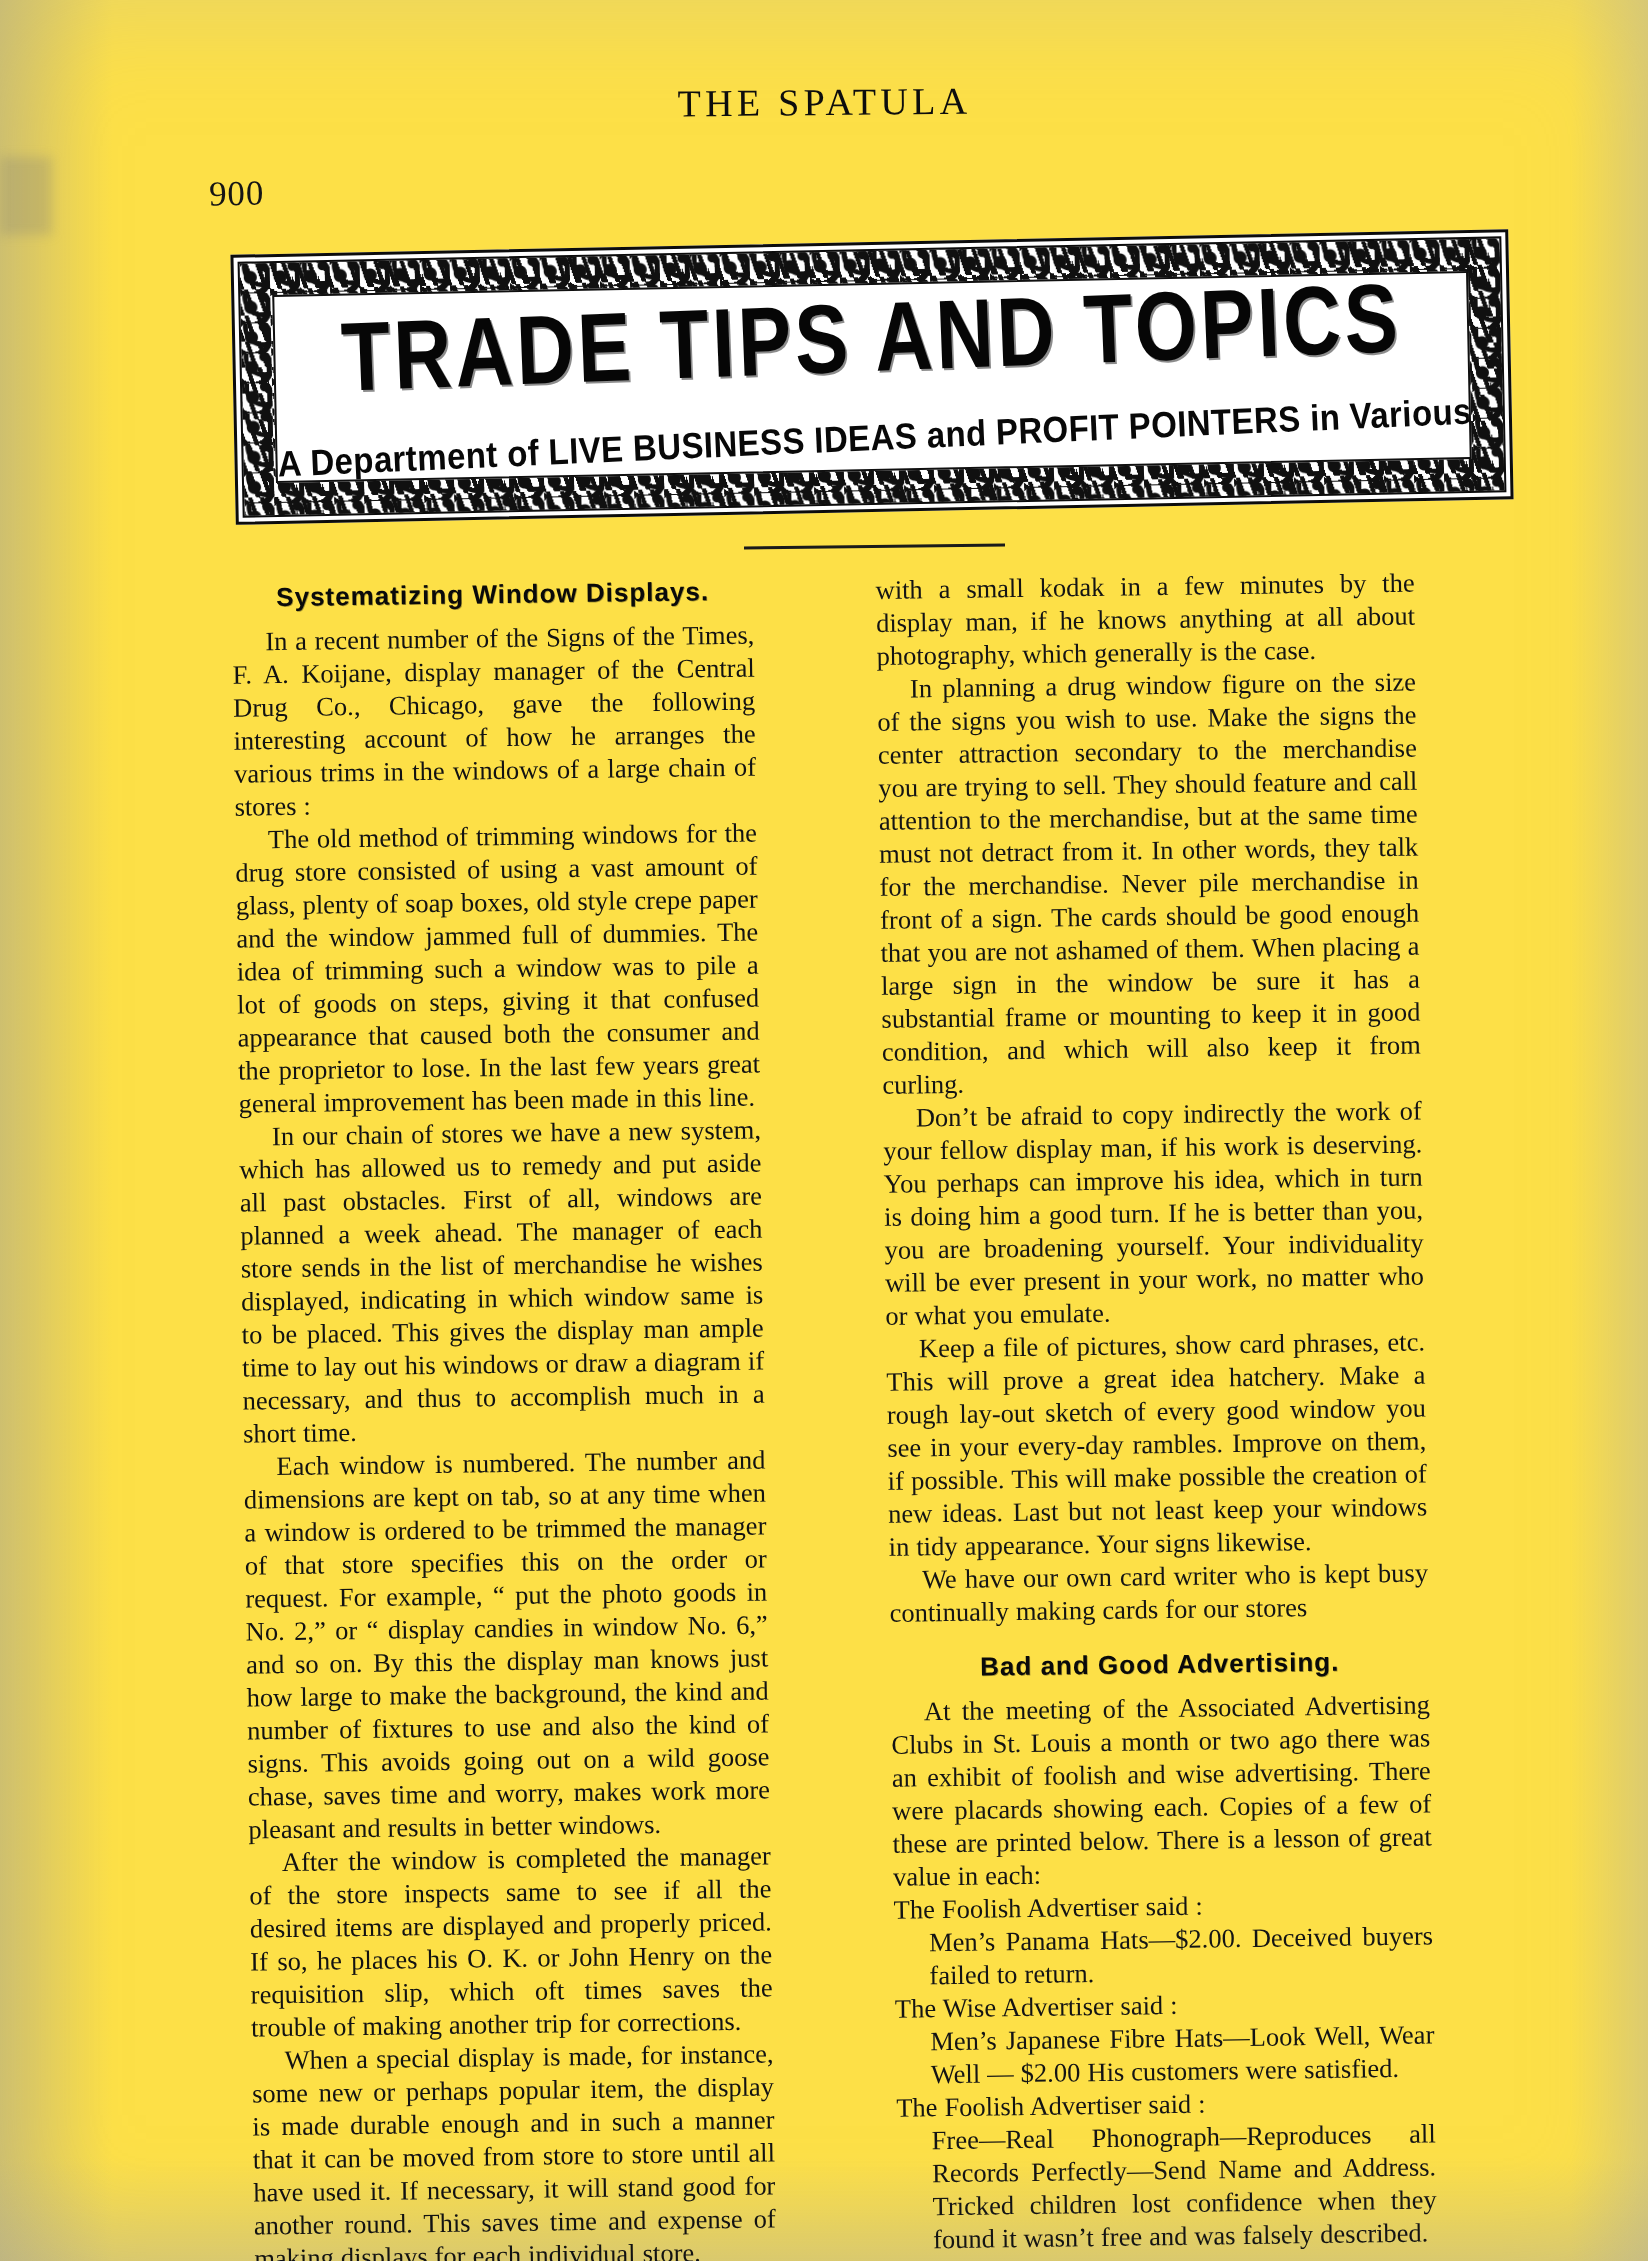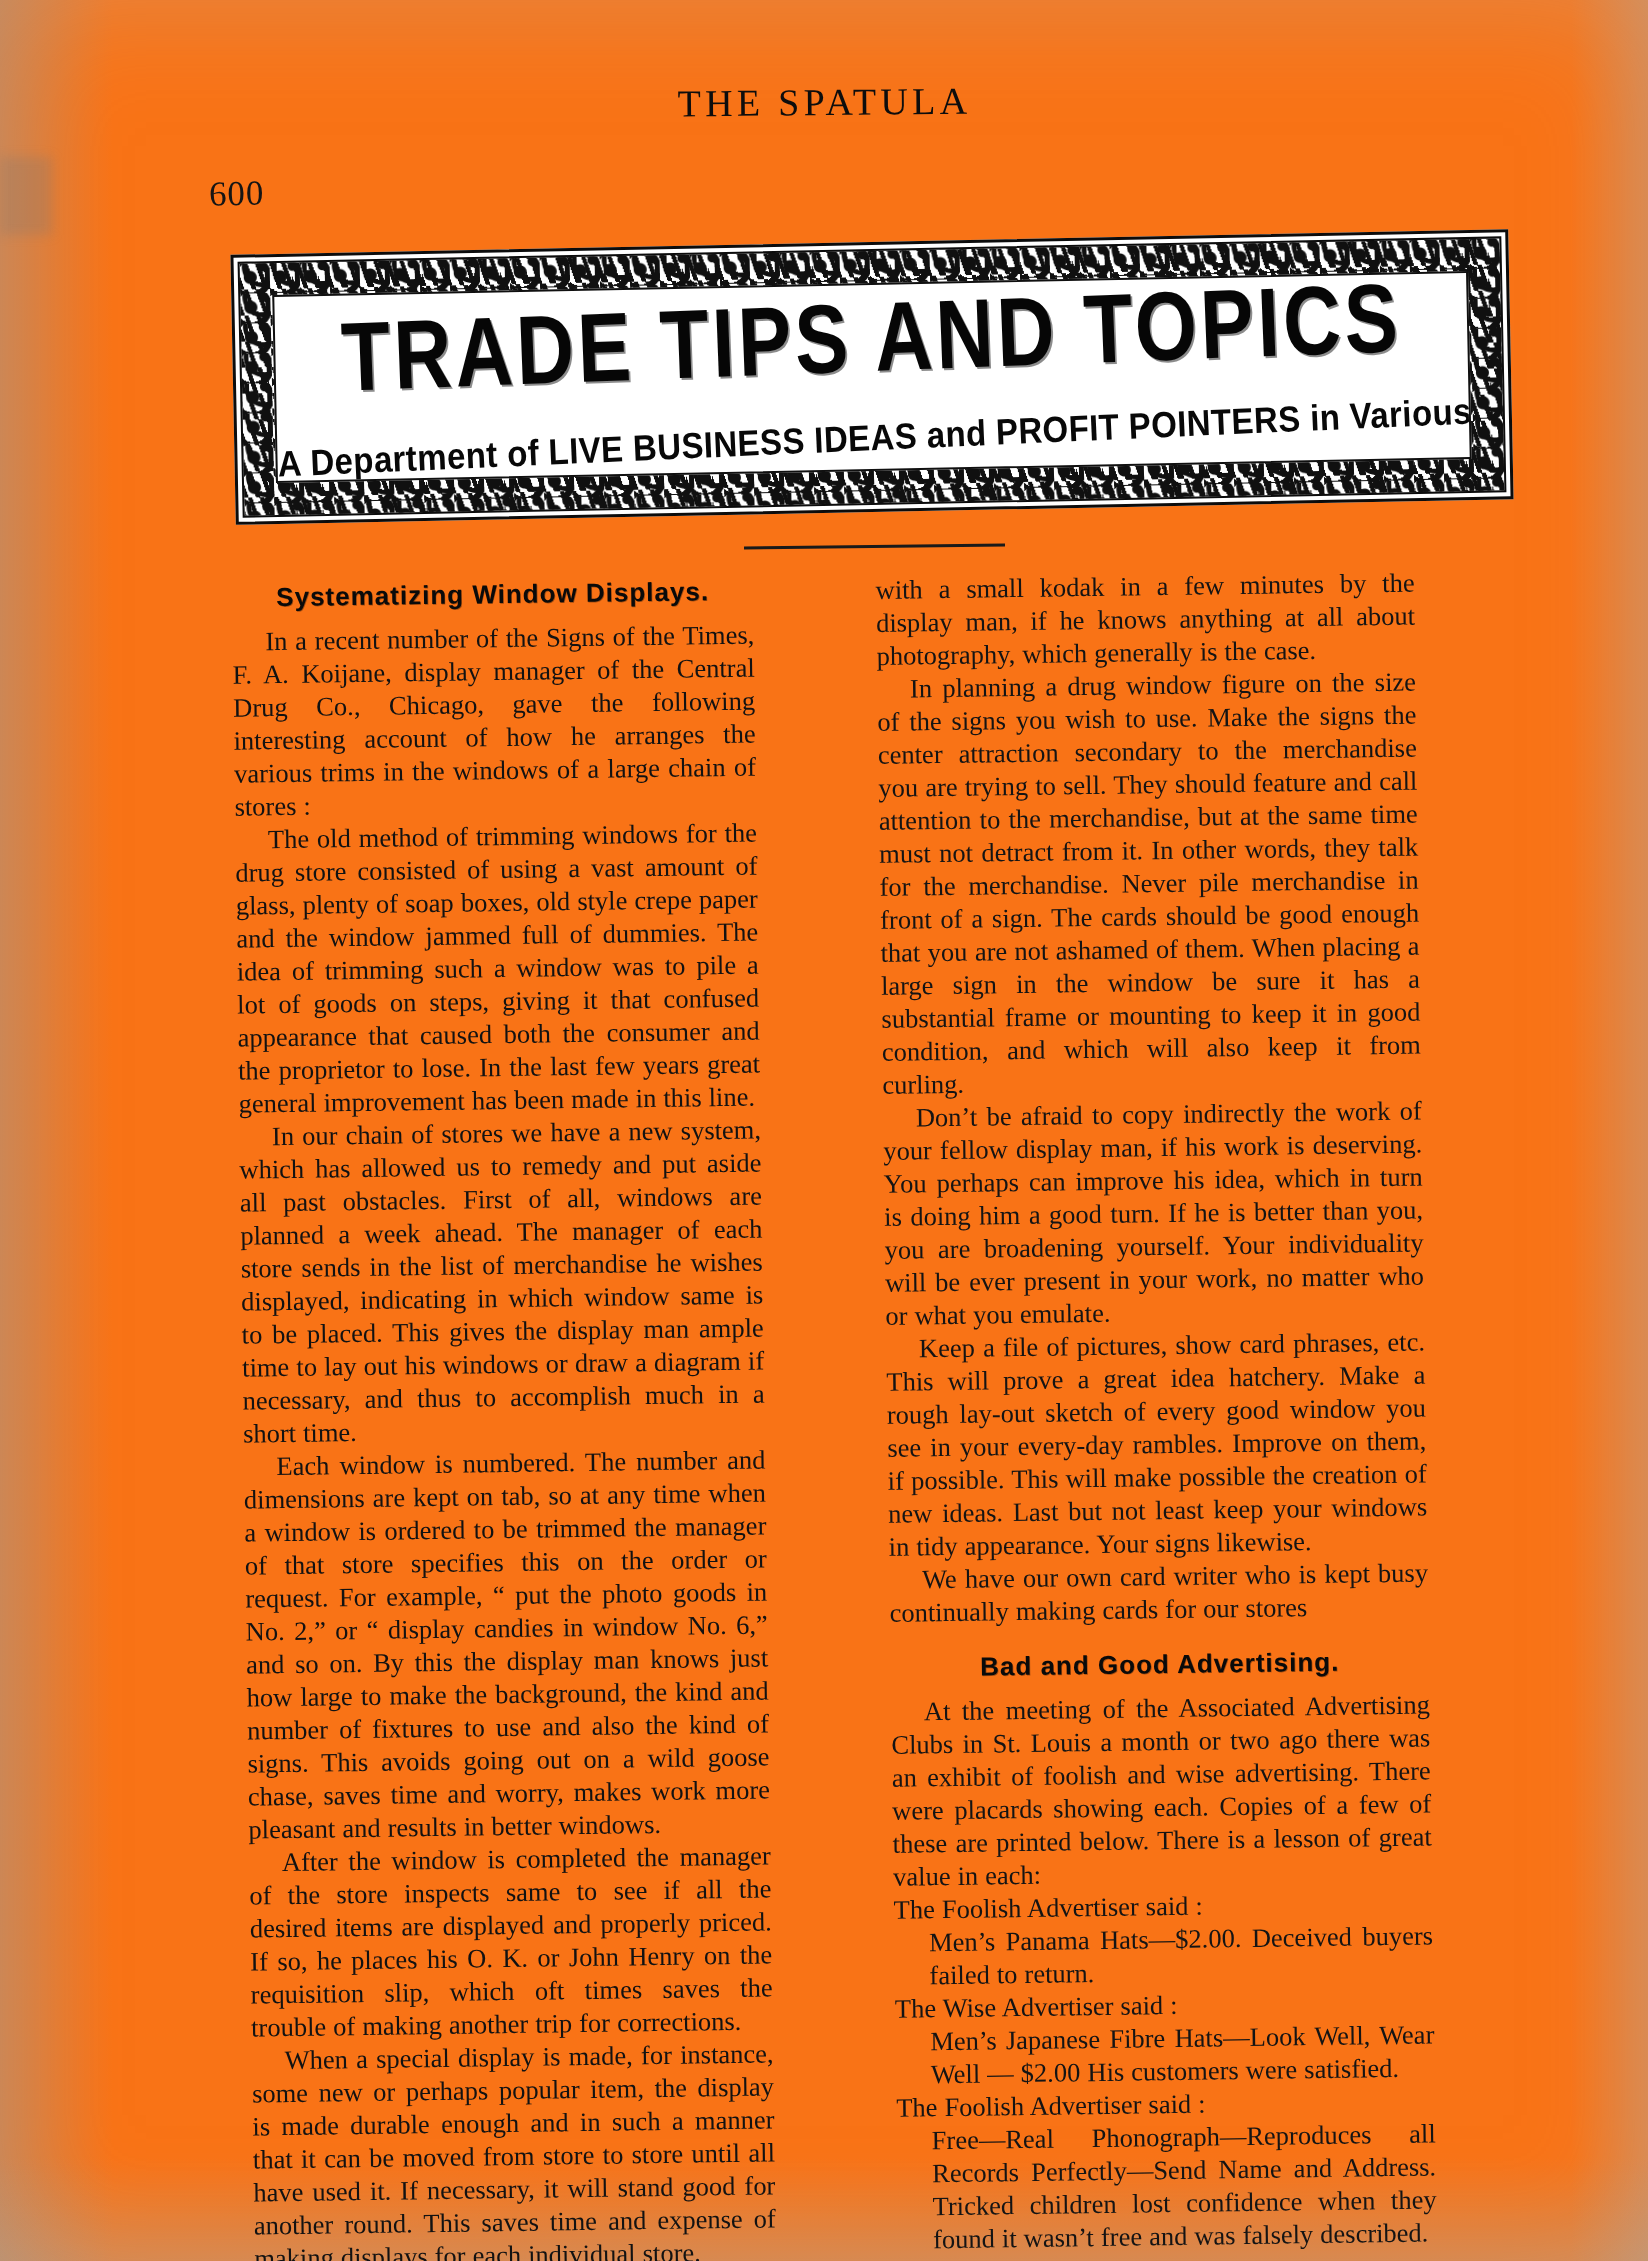--- a/index.html
+++ b/index.html
@@ -4,21 +4,21 @@
 <style>
   html, body {
     margin: 0;
     padding: 0;
     background: #7a7a7a;
   }
   .page {
     position: relative;
     width: 1649px;
     height: 2261px;
-    background: #f97316;
+    background: #fde047;
     overflow: hidden;
     font-family: "Liberation Serif", serif;
     color: #111;
     
     box-shadow: inset 0 0 122px rgba(180,180,175,0.35);
   }
   
   .scan-edge-left {
     position: absolute; left: 0; top: 0; width: 113px; height: 100%;
     background: linear-gradient(to right, rgba(150,150,148,0.38), rgba(255,255,255,0));
@@ -187,21 +187,21 @@
 <body>
 
 <div class="page">
 
   <div class="scan-edge-left"></div>
   <div class="scan-edge-right"></div>
   <div class="scan-edge-bottom"></div>
   <div class="scan-smudge"></div>
 
   <div class="running-head">THE SPATULA</div>
-  <div class="folio">600</div>
+  <div class="folio">900</div>
 
   <div class="banner-wrap">
     <div class="banner-outer">
       <div class="banner-ornament"></div>
       <div class="banner-inner">
         <div class="banner-title">TRADE TIPS AND TOPICS</div>
         <div class="banner-sub">A Department of LIVE BUSINESS IDEAS and PROFIT POINTERS in Various Lines</div>
       </div>
     </div>
   </div>

